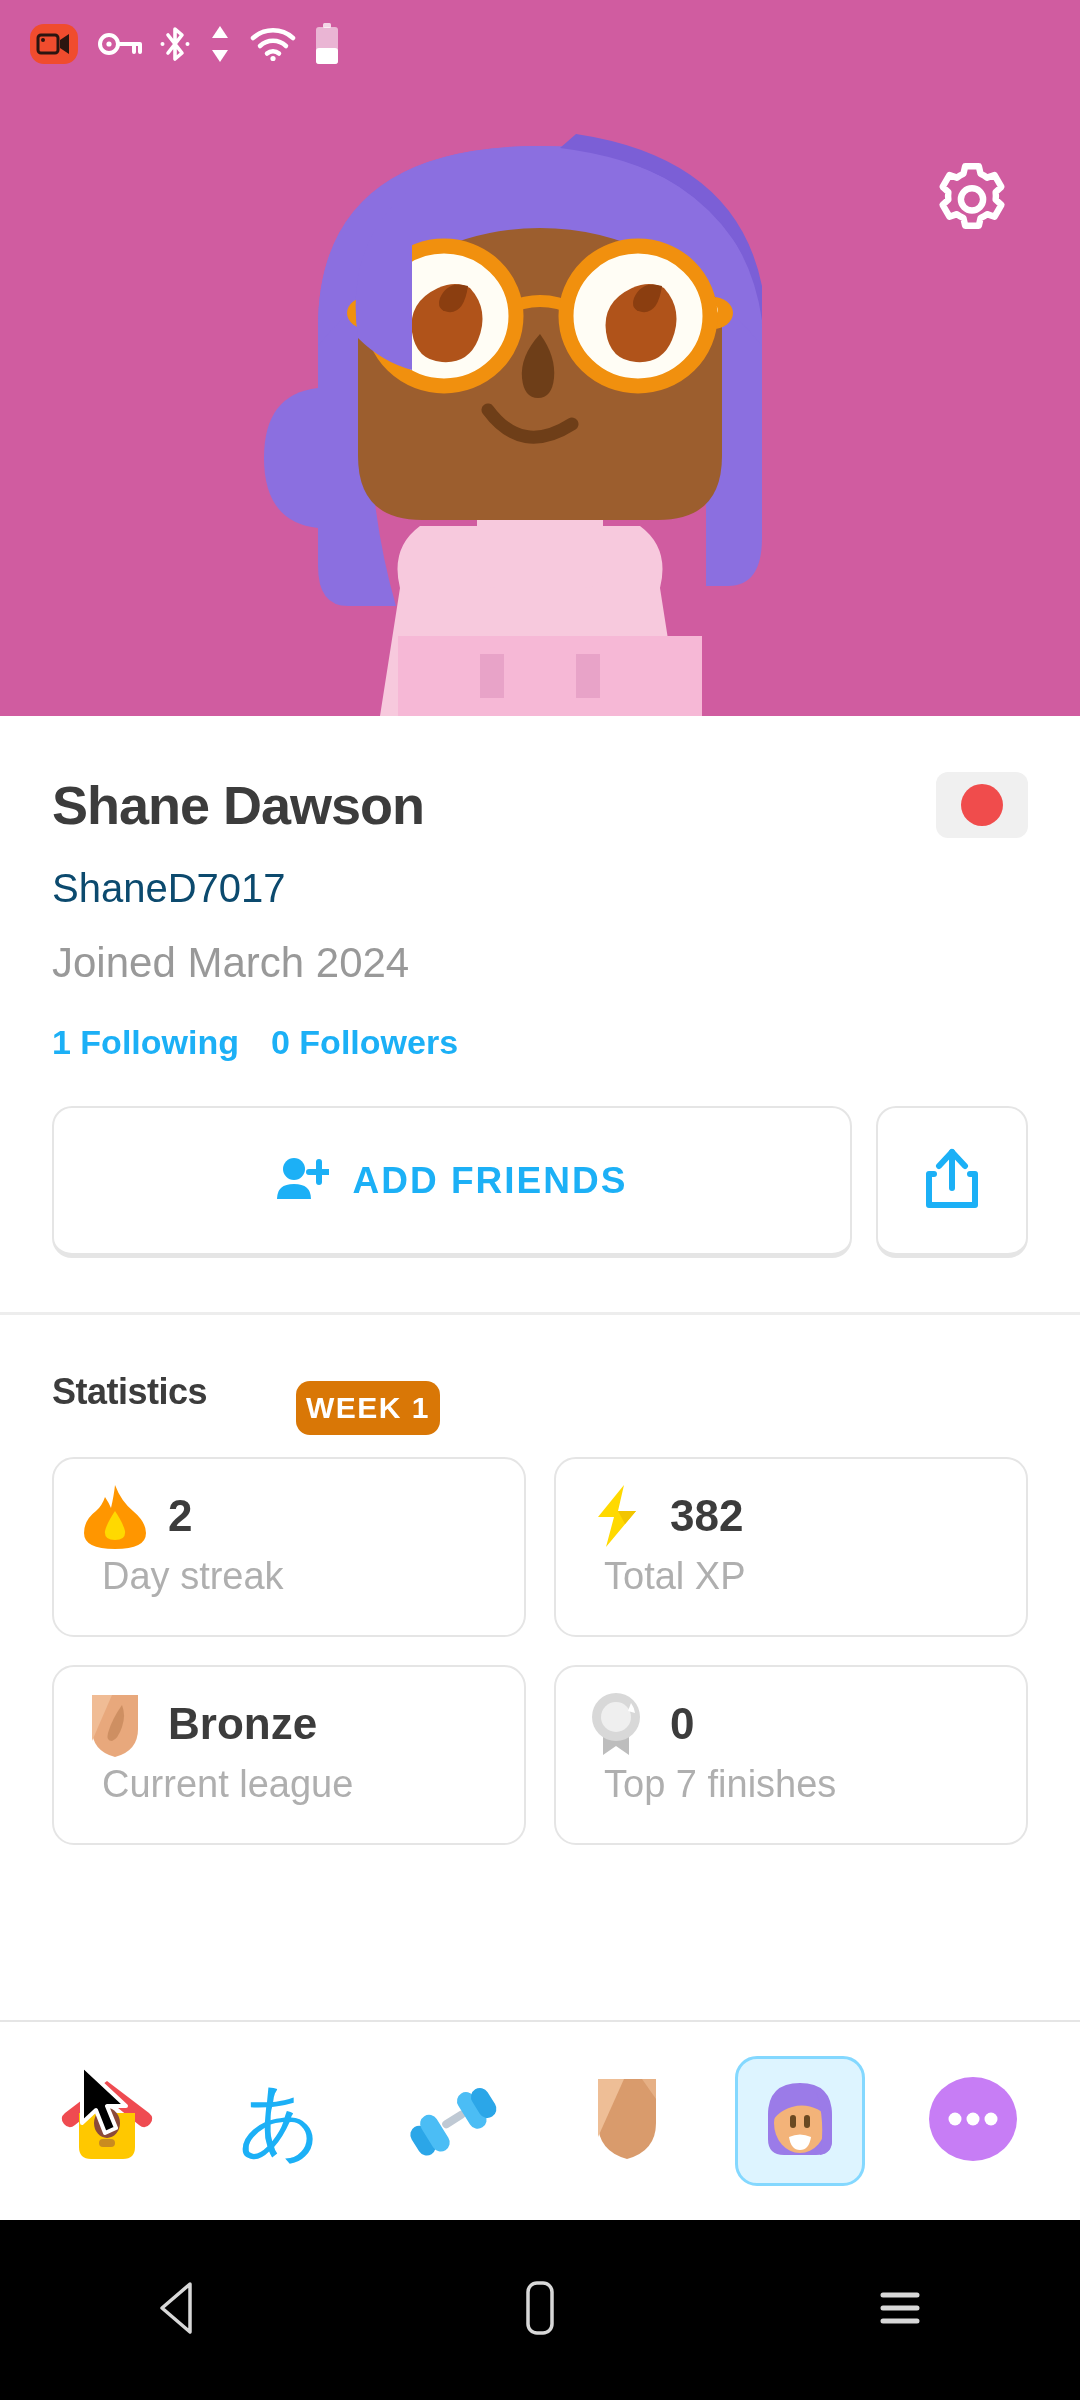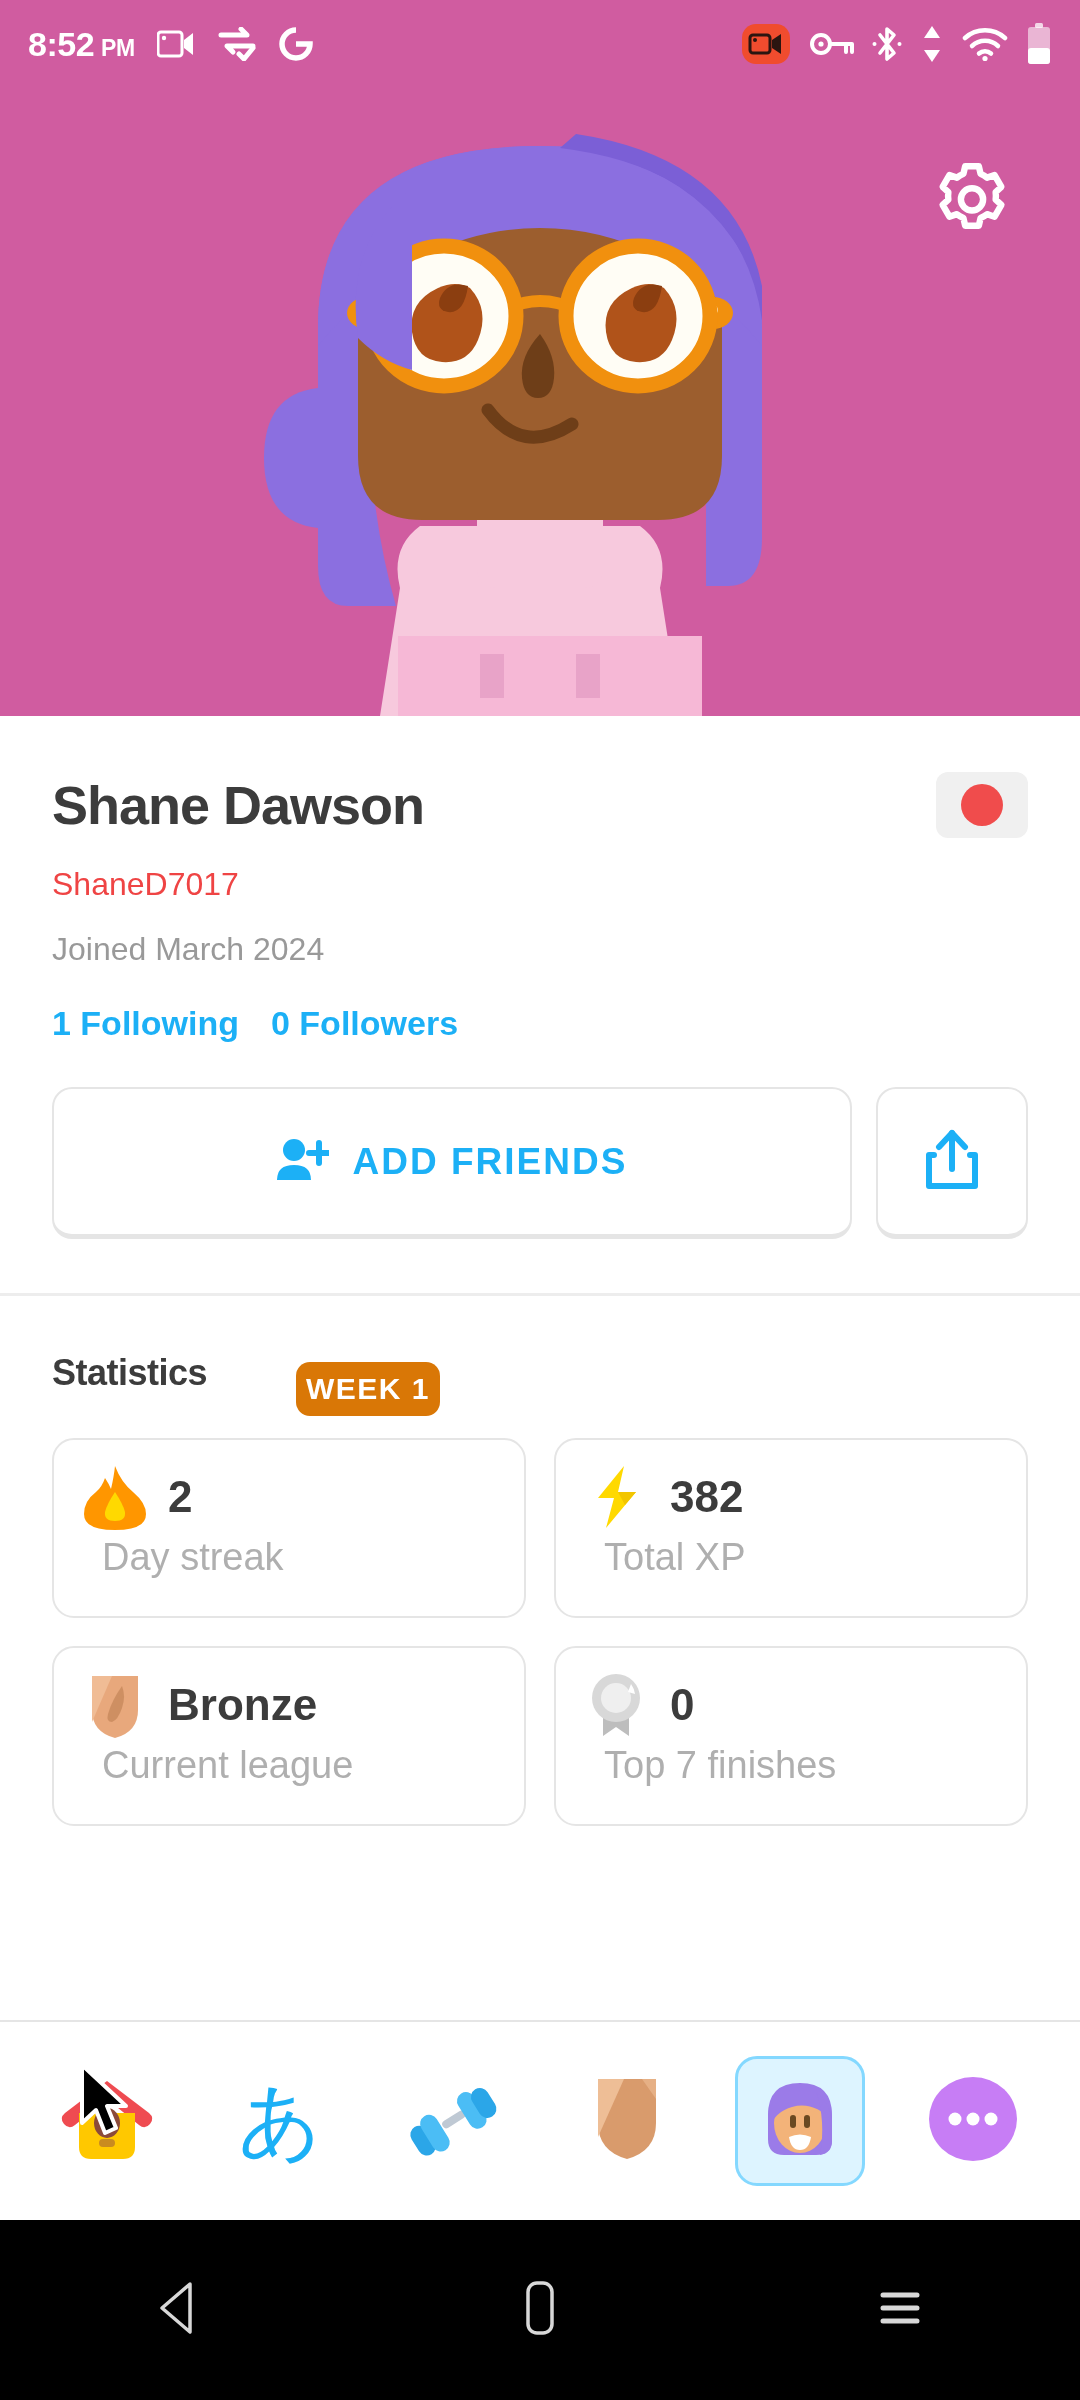--- a/index.html
+++ b/index.html
@@ -51,24 +51,24 @@
   .display-name {
     font-size:54px; font-weight:bold; color:#3C3C3C; letter-spacing:-1px;
   }
   .flag-badge {
     width:92px; height:66px; border-radius:12px; background:#F0F0F0;
     display:flex; align-items:center; justify-content:center; flex:none;
   }
   .flag-dot { width:42px; height:42px; border-radius:50%; background:#F04C4C; }
 
   .username {
-    padding:28px 52px 0 52px; font-size:32px; color:#ef4444;
+    padding:28px 52px 0 52px; font-size:40px; color:#0c4a6e;
   }
   .joined {
-    padding:28px 52px 0 52px; font-size:32px; color:#999999;
+    padding:28px 52px 0 52px; font-size:42px; color:#999999;
   }
   .follow-row {
     padding:36px 52px 0 52px; display:flex; gap:32px;
   }
   .follow-link {
     font-size:34px; font-weight:bold; color:#1CB0F6; letter-spacing:0px;
   }
 
   
   .btn-row { padding:44px 52px 0 52px; display:flex; gap:24px; }
@@ -150,45 +150,20 @@
 
   
   .cursor { position:absolute; left:78px; top:2063px; width:60px; height:80px; z-index:50; }
 </style>
 </head>
 <body>
 
 <div class="header">
 
   <div class="statusbar">
-    <div class="sb-left">
-      <div class="clock">
-        <span>8:52</span>
-        <span class="ampm">PM</span>
-      </div>
-      <span class="sb-icon">
-        <svg width="38" height="30" viewBox="0 0 38 30">
-          <rect x="1" y="3" width="24" height="24" rx="3" fill="none" stroke="#fff" stroke-width="3"></rect>
-          <circle cx="7" cy="9" r="2.2" fill="#fff"></circle>
-          <path d="M27 11 L36 4 L36 26 L27 19 Z" fill="#fff"></path>
-        </svg>
-      </span>
-      <span class="sb-icon">
-        <svg width="40" height="34" viewBox="0 0 40 34">
-          <path d="M4 8 H30 L24 2" fill="none" stroke="#fff" stroke-width="5" stroke-linecap="round" stroke-linejoin="round"></path>
-          <path d="M36 19 H10 L16 25" fill="none" stroke="#fff" stroke-width="5" stroke-linecap="round" stroke-linejoin="round"></path>
-          <path d="M22 27 l5 5 l9 -11" fill="none" stroke="#fff" stroke-width="5" stroke-linecap="round" stroke-linejoin="round"></path>
-        </svg>
-      </span>
-      <span class="sb-icon">
-        <svg width="34" height="34" viewBox="0 0 34 34">
-          <path d="M17 3 A14 14 0 1 0 31 17 L17 17" fill="none" stroke="#fff" stroke-width="5.5" stroke-linecap="butt"></path>
-        </svg>
-      </span>
-    </div>
     <div class="sb-right">
       <span class="sb-icon">
         <svg width="52" height="42" viewBox="0 0 52 42">
           <rect x="2" y="1" width="48" height="40" rx="14" fill="#F04C2E"></rect>
           <rect x="10" y="12" width="20" height="18" rx="3" fill="none" stroke="#2B1510" stroke-width="3"></rect>
           <circle cx="15" cy="17" r="2" fill="#2B1510"></circle>
           <path d="M32 17 L41 11 L41 31 L32 25 Z" fill="#2B1510"></path>
         </svg>
       </span>
       <span class="sb-icon">

